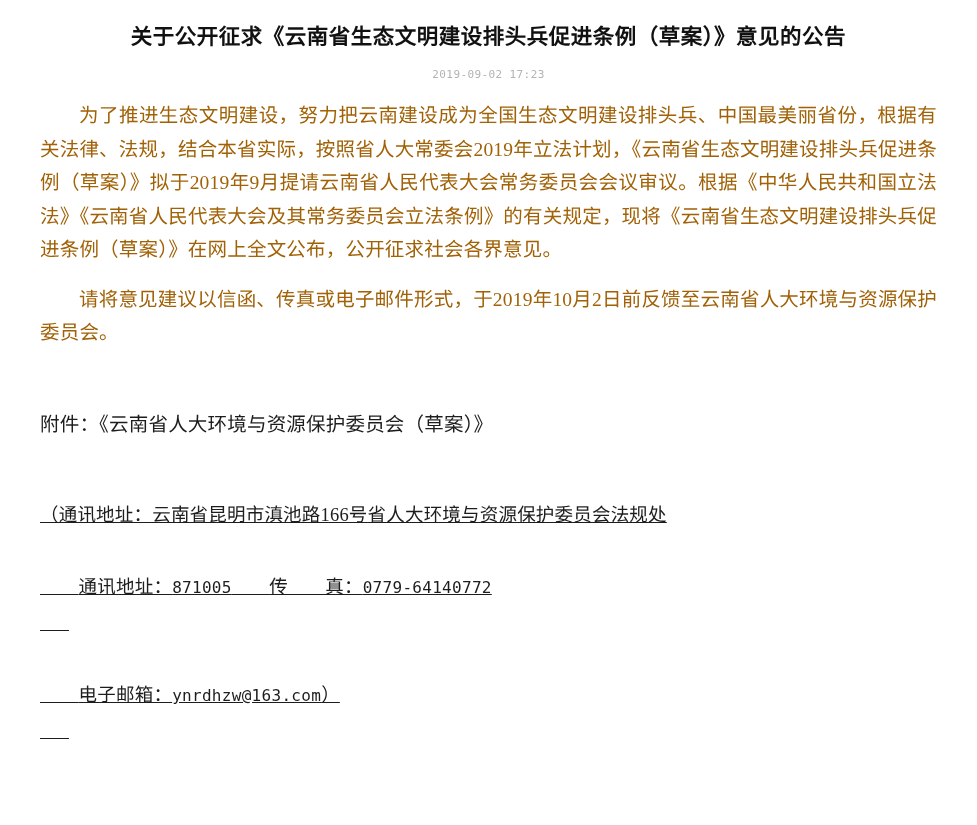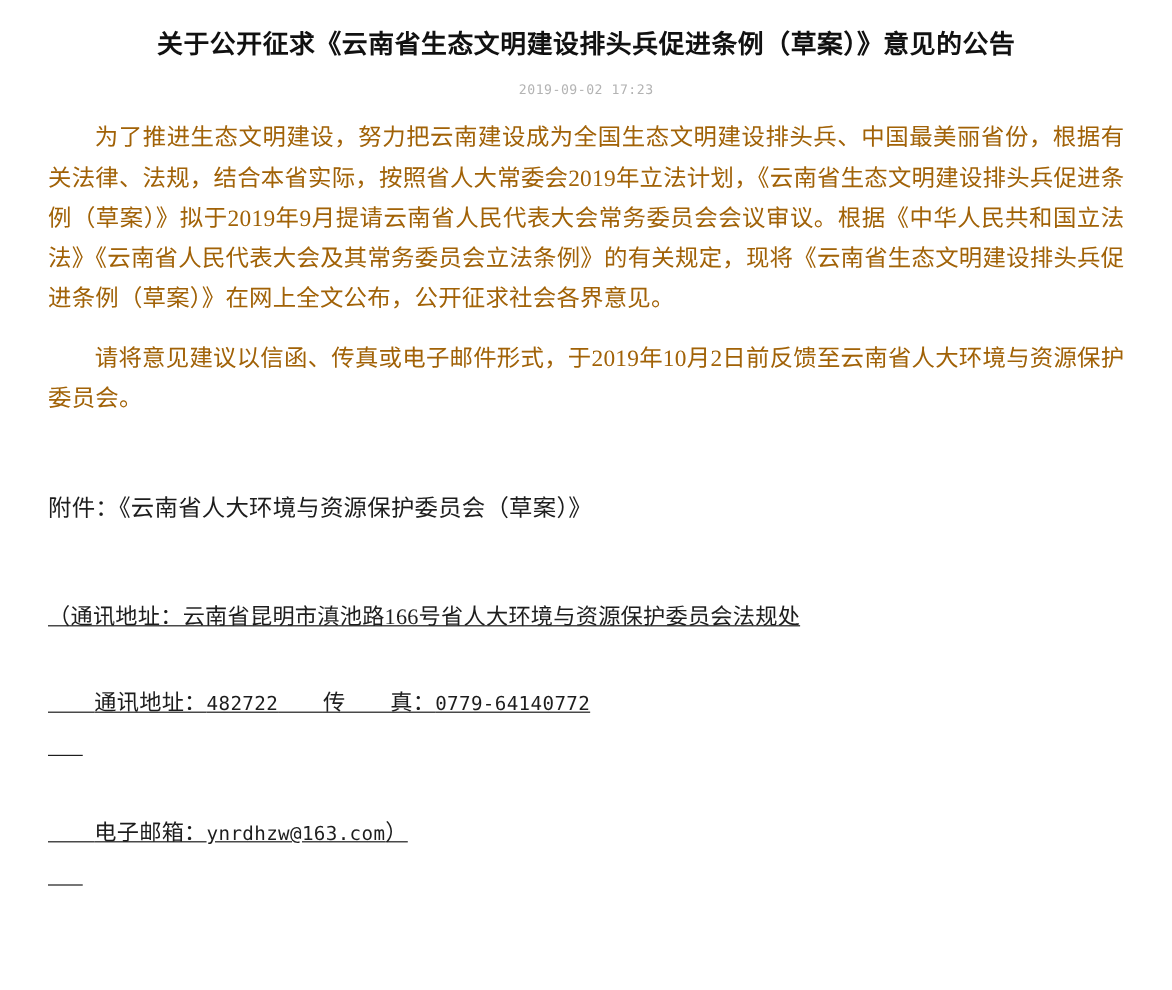--- a/index.html
+++ b/index.html
@@ -124,21 +124,21 @@
     <p class="para second">请将意见建议以信函、传真或电子邮件形式，于2019年10月2日前反馈至云南省人大环境与资源保护委员会。</p>
 
     <div class="attachment">附件：《云南省人大环境与资源保护委员会（草案）》</div>
 
     <div class="signature">
     </div>
 
     <div class="contact">
       <div class="line">（通讯地址：云南省昆明市滇池路166号省人大环境与资源保护委员会法规处</div>
       <div class="line">
-        <span>通讯地址：</span><span class="mono">482722</span><span>　　</span><span>传　　真：</span><span class="mono">0779-64140772</span>
+        <span>通讯地址：</span><span class="mono">871005</span><span>　　</span><span>传　　真：</span><span class="mono">0779-64140772</span>
       </div>
       <div class="line">
         <span>电子邮箱：</span><span class="mono">ynrdhzw@163.com</span><span>）</span>
       </div>
     </div>
   </div>
 
 </div>
 
 </body></html>

